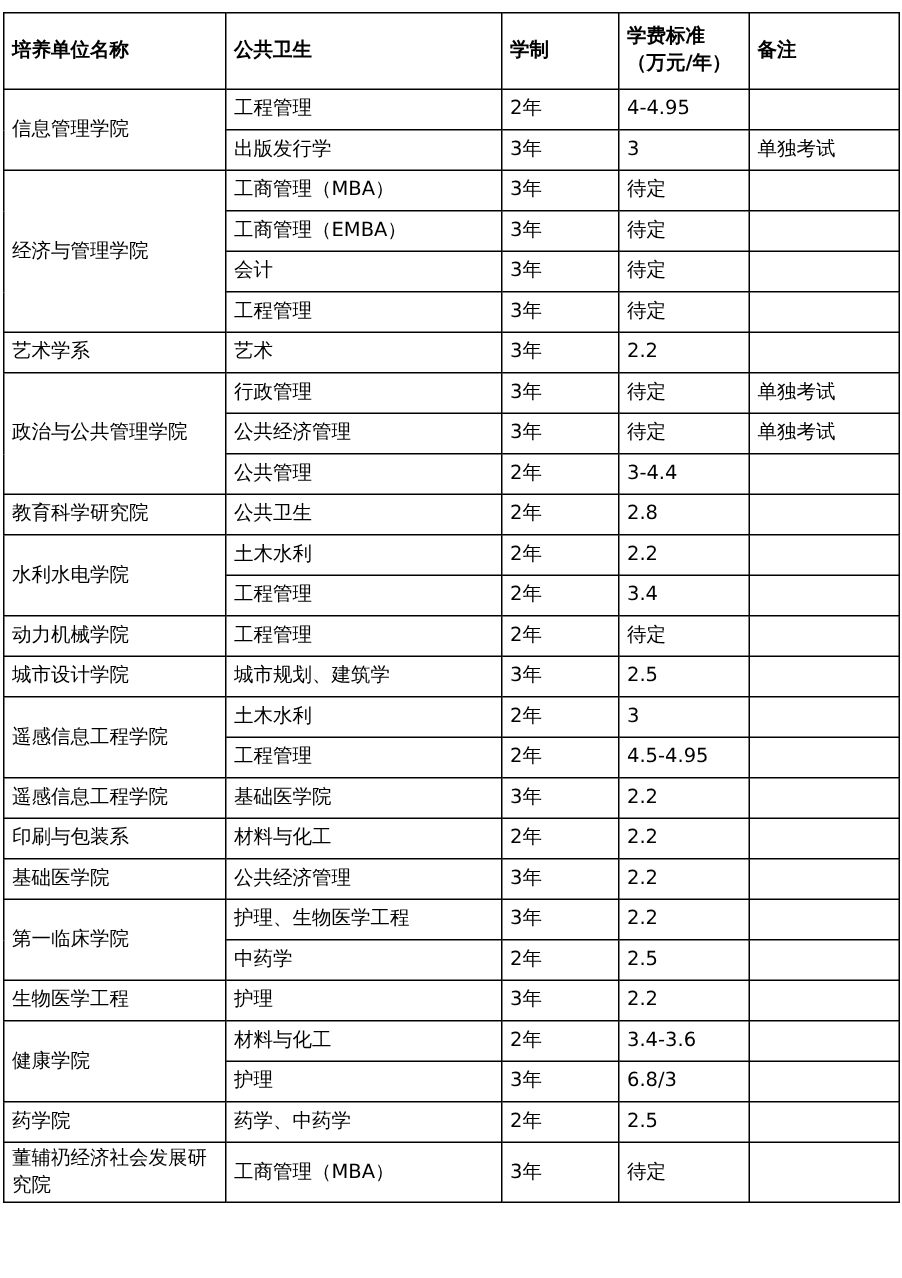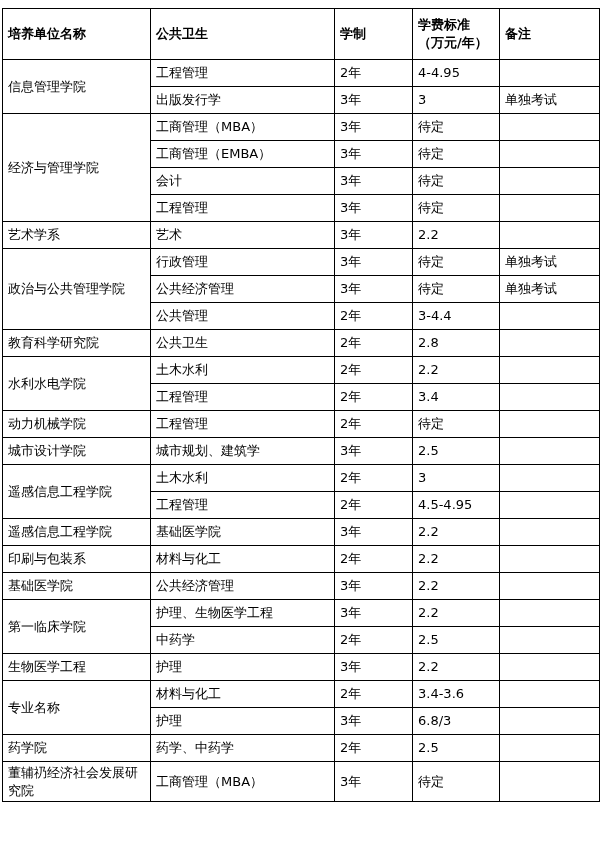--- a/index.html
+++ b/index.html
@@ -219,21 +219,21 @@
         <td></td>
       </tr>
       <tr>
         <td class="unit-cell" rowspan="1">生物医学工程</td>
         <td>护理</td>
         <td>3年</td>
         <td>2.2</td>
         <td></td>
       </tr>
       <tr>
-        <td class="unit-cell" rowspan="2">专业名称</td>
+        <td class="unit-cell" rowspan="2">健康学院</td>
         <td>材料与化工</td>
         <td>2年</td>
         <td>3.4-3.6</td>
         <td></td>
       </tr>
       <tr>
         <td>护理</td>
         <td>3年</td>
         <td>6.8/3</td>
         <td></td>

